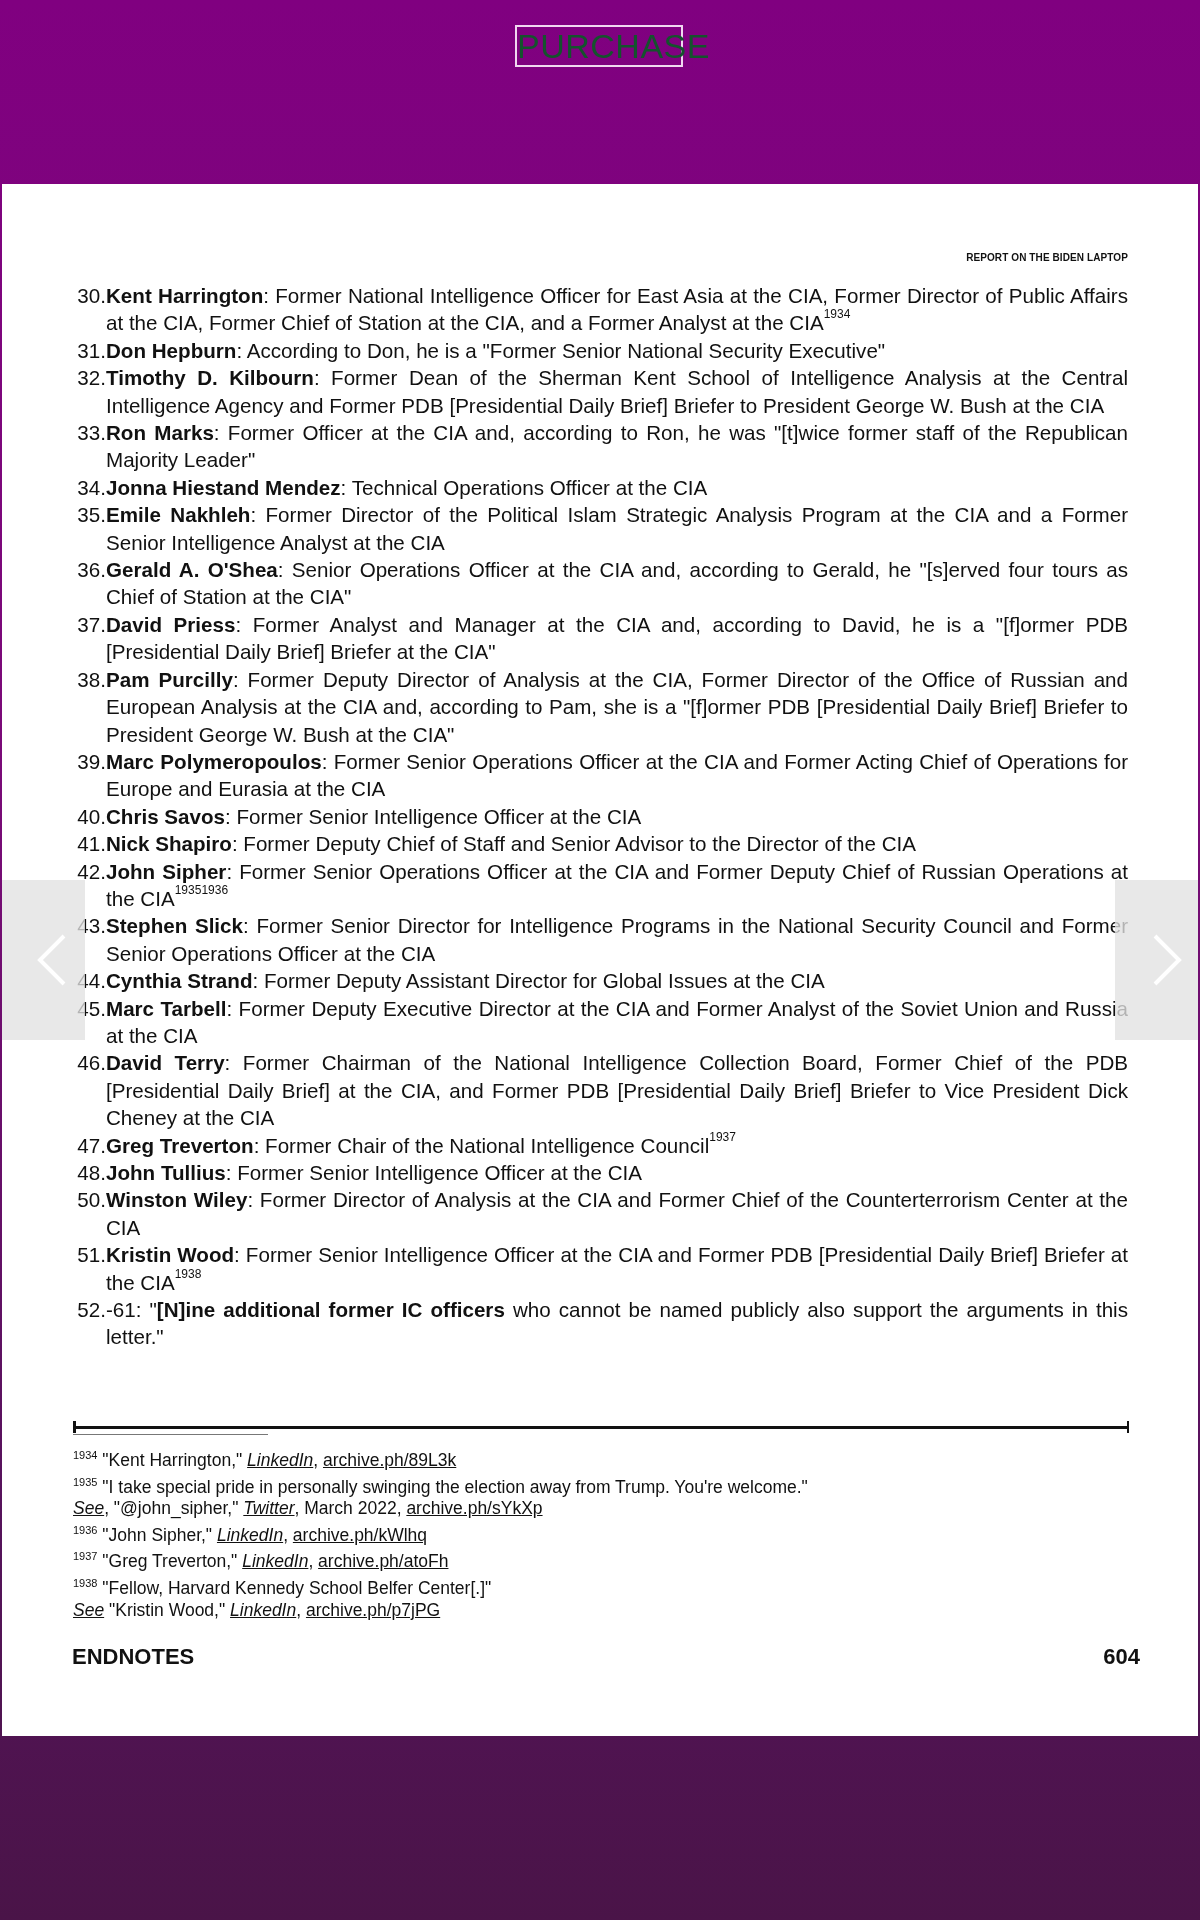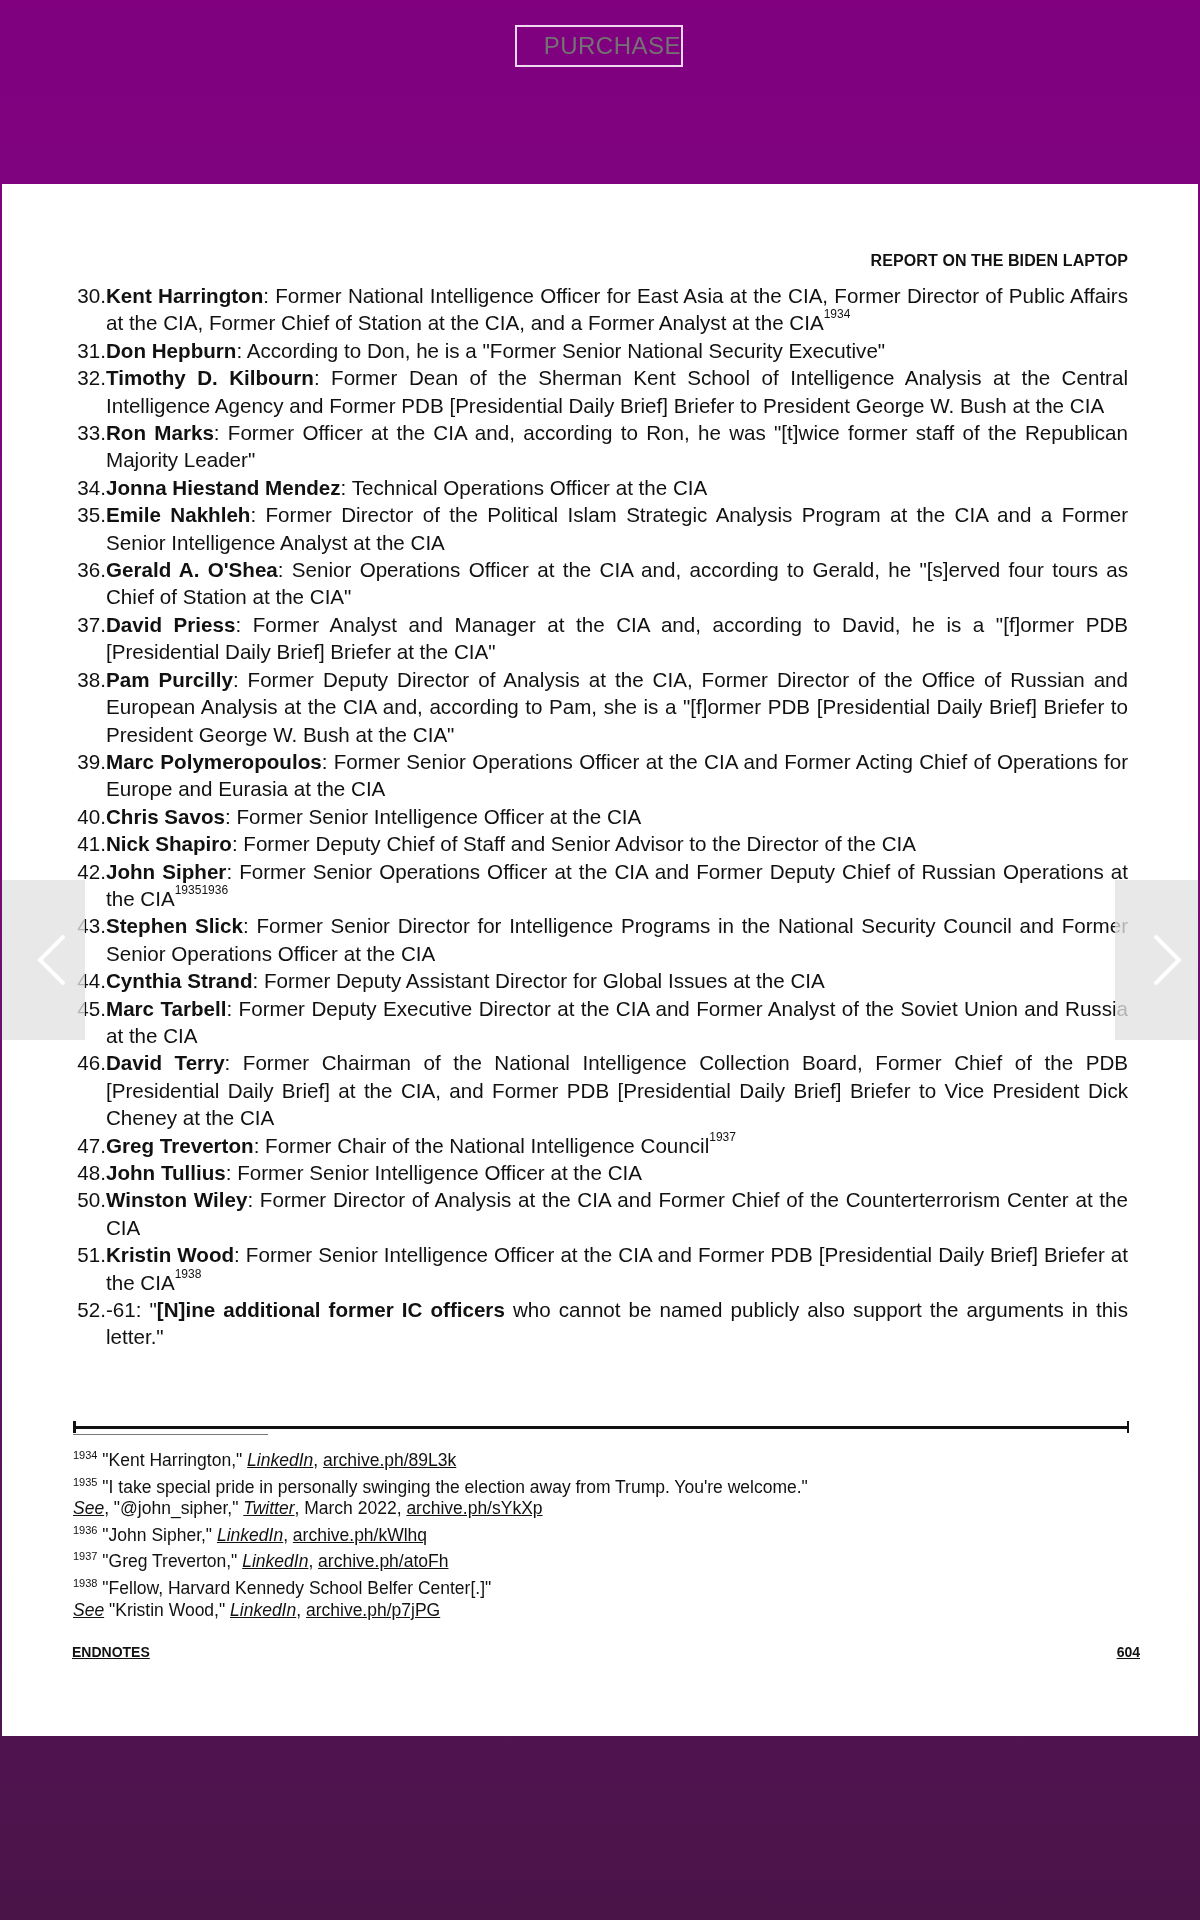--- a/index.html
+++ b/index.html
@@ -4,30 +4,30 @@
   <style>
     html, body { margin: 0; padding: 0; }
     body {
       width: 1200px; height: 1920px; position: relative; overflow: hidden;
       background: linear-gradient(180deg, #800080 0%, #7a0a78 40%, #55135a 80%, #4a1448 100%);
       font-family: "Liberation Sans", sans-serif;
     }
     .purchase-btn {
       position: absolute; left: 515px; top: 25px; width: 168px; height: 42px;
       border: 2px solid #f0d8f0; box-sizing: border-box;
-      color: #737373; font-size: 24px; line-height: 38px; text-align: right;
+      color: #14532d; font-size: 34px; line-height: 38px; text-align: right;
       font-family: "Liberation Sans", sans-serif; cursor: pointer; letter-spacing: 0.5px;
     }
     .page {
       position: absolute; left: 2px; top: 184px; width: 1196px; height: 1552px;
       background: #ffffff;
     }
     .running-head {
       position: absolute; right: 70px; top: 68px;
-      font-size: 16px; font-weight: bold; color: #111; letter-spacing: 0.1px;
+      font-size: 10px; font-weight: bold; color: #111; letter-spacing: 0.1px;
     }
     .list {
       position: absolute; left: 70px; top: 98px; width: 1056px;
       font-size: 20.6px; line-height: 27.4px; color: #111;
     }
     .item { display: flex; }
     .num { width: 34px; flex: 0 0 34px; text-align: right; }
     .txt { flex: 1; text-align: justify; text-align-last: left; }
     .txt b { font-weight: bold; }
     sup { font-size: 12px; vertical-align: top; position: relative; top: -1px; line-height: 1; }
@@ -38,21 +38,21 @@
     .fn-sep { position: absolute; left: 71px; top: 1250px; width: 195px; height: 1px; background: #777; }
     .footnotes {
       position: absolute; left: 71px; top: 1266px; width: 1056px;
       font-size: 17.5px; line-height: 21.6px; color: #111;
     }
     .fn { margin-bottom: 5px; }
     .fn sup { font-size: 11px; top: 0px; }
     .fn i { font-style: italic; text-decoration: underline; }
     .fn a { color: #111; text-decoration: underline; cursor: pointer; }
     .footer-left, .footer-right {
-      position: absolute; top: 1460px; font-size: 14px; font-weight: bold; color: #111; text-decoration: underline;
+      position: absolute; top: 1460px; font-size: 22px; font-weight: bold; color: #111;
     }
     .footer-left { left: 70px; }
     .footer-right { right: 58px; }
     .nav-arrow {
       position: absolute; top: 880px; width: 83px; height: 160px;
       background: rgba(225,225,225,0.78); cursor: pointer;
     }
     .nav-arrow.left { left: 2px; }
     .nav-arrow.right { right: 2px; }
     .nav-arrow svg { position: absolute; top: 54px; }

